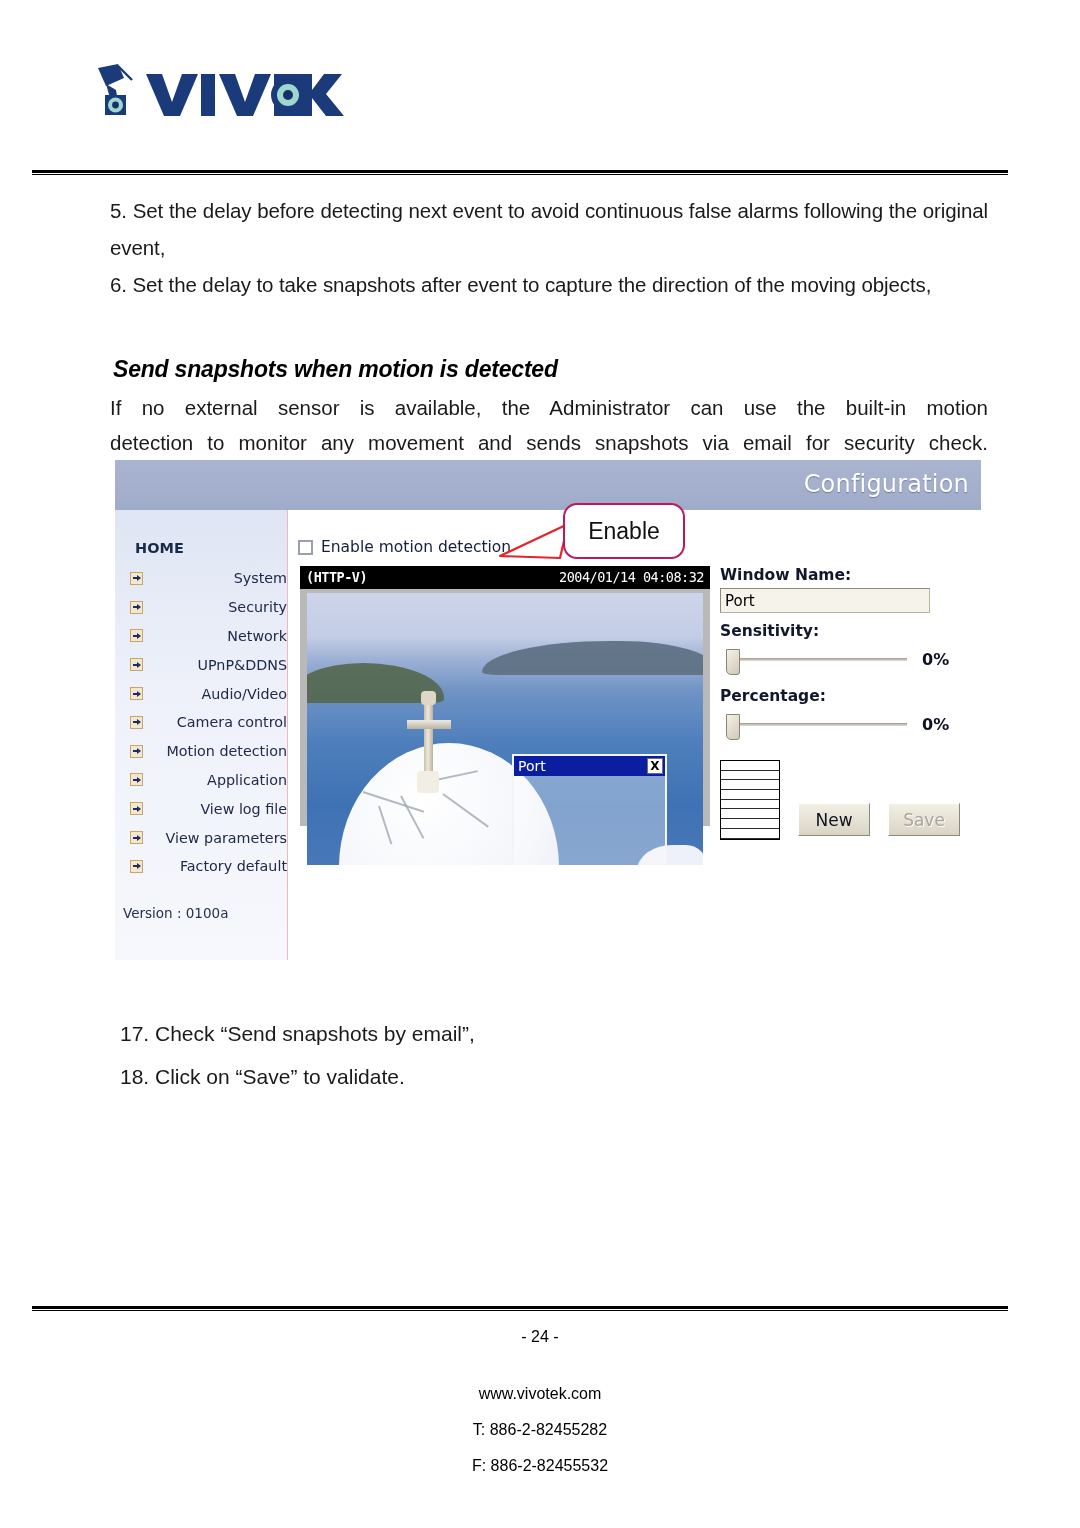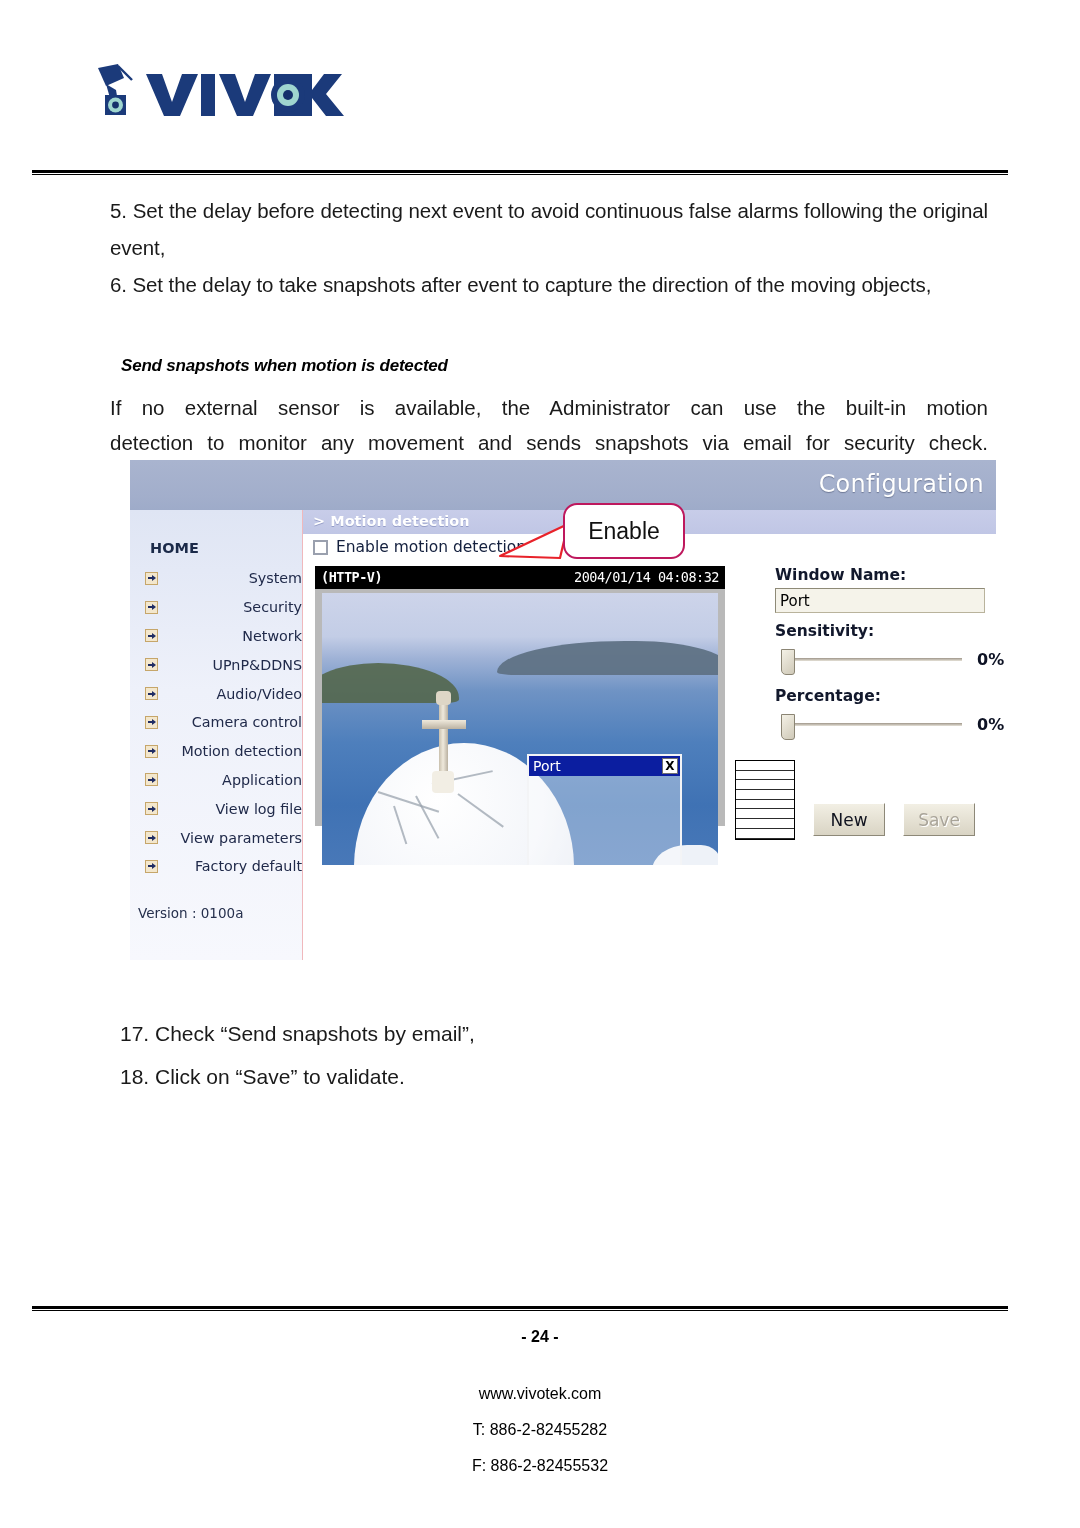--- a/index.html
+++ b/index.html
@@ -53,44 +53,43 @@
     color: #1a1a1a;
     letter-spacing: -0.1px;
   }
   .prose p { margin: 0; }
   .para-justify { text-align: justify; }
 
   .section-head {
     position: absolute;
     left: 113px;
     top: 356px;
-    font-size: 17px;
+    font-size: 23px;
     font-weight: bold;
     font-style: italic;
     letter-spacing: -0.2px;
     color: #000;
-    margin-left: 8px;
   }
   .intro {
     position: absolute;
     left: 110px;
     top: 390px;
     width: 878px;
     font-size: 20.5px;
     line-height: 35px;
     text-align: justify;
     color: #1a1a1a;
   }
   .intro p { margin: 0; }
   .intro p.last { text-align: justify; }
 
   
   .shot {
     position: absolute;
-    left: 130px;
+    left: 115px;
     top: 460px;
     width: 866px;
     height: 500px;
     background: #0c4a6e;
   }
   .shot-top-band {
     position: absolute;
     left: 0; top: 0;
     width: 866px; height: 50px;
     background: linear-gradient(180deg, #a9b4cf 0%, #a2aecb 75%, #9eabc9 100%);
@@ -357,21 +356,20 @@
     text-align: center;
     line-height: 14px;
     font-family: "DejaVu Sans", sans-serif;
   }
 
   
   .ctl {
     position: absolute;
     left: 432px; top: 56px;
     width: 255px;
-    margin-left: 40px;
   }
   .ctl-label {
     font-size: 15.5px;
     font-weight: bold;
     color: #12182c;
     font-family: "DejaVu Sans", sans-serif;
   }
   .ctl-input {
     margin-top: 4px;
     width: 210px;
@@ -502,21 +500,21 @@
   }
   .footer-rule .thin {
     position:absolute; left:0; top:4px; width:100%; height:1px; background:#000;
   }
   .page-num {
     position: absolute;
     left: 0; top: 1328px;
     width: 1080px;
     text-align: center;
     font-size: 16px;
-    font-weight: bold;
+    font-weight: normal;
     color: #000;
   }
   .footer-block {
     position: absolute;
     left: 0; top: 1370px;
     width: 1080px;
     text-align: center;
     font-size: 16px;
     line-height: 24px;
     color: #000;
@@ -621,23 +619,20 @@
       <div class="sb-item">
         <span class="sb-ico"></span>
         <span class="sb-label">Factory default</span>
       </div>
     </div>
     <div class="sb-version">Version : 0100a</div>
   </div>
   <div class="sb-divider"></div>
 
   <div class="shot-content">
-    <div class="crumb-bar">
-      <div class="crumb-text">&gt; Motion detection</div>
-    </div>
 
     <div class="enable-row">
       <span class="cb"></span>
       <span class="enable-label">Enable motion detection</span>
     </div>
 
     <div class="video-box">
       <div class="video-osd">
         <span class="osd-left">(HTTP-V)</span>
         <span class="osd-right">2004/01/14 04:08:32</span>

